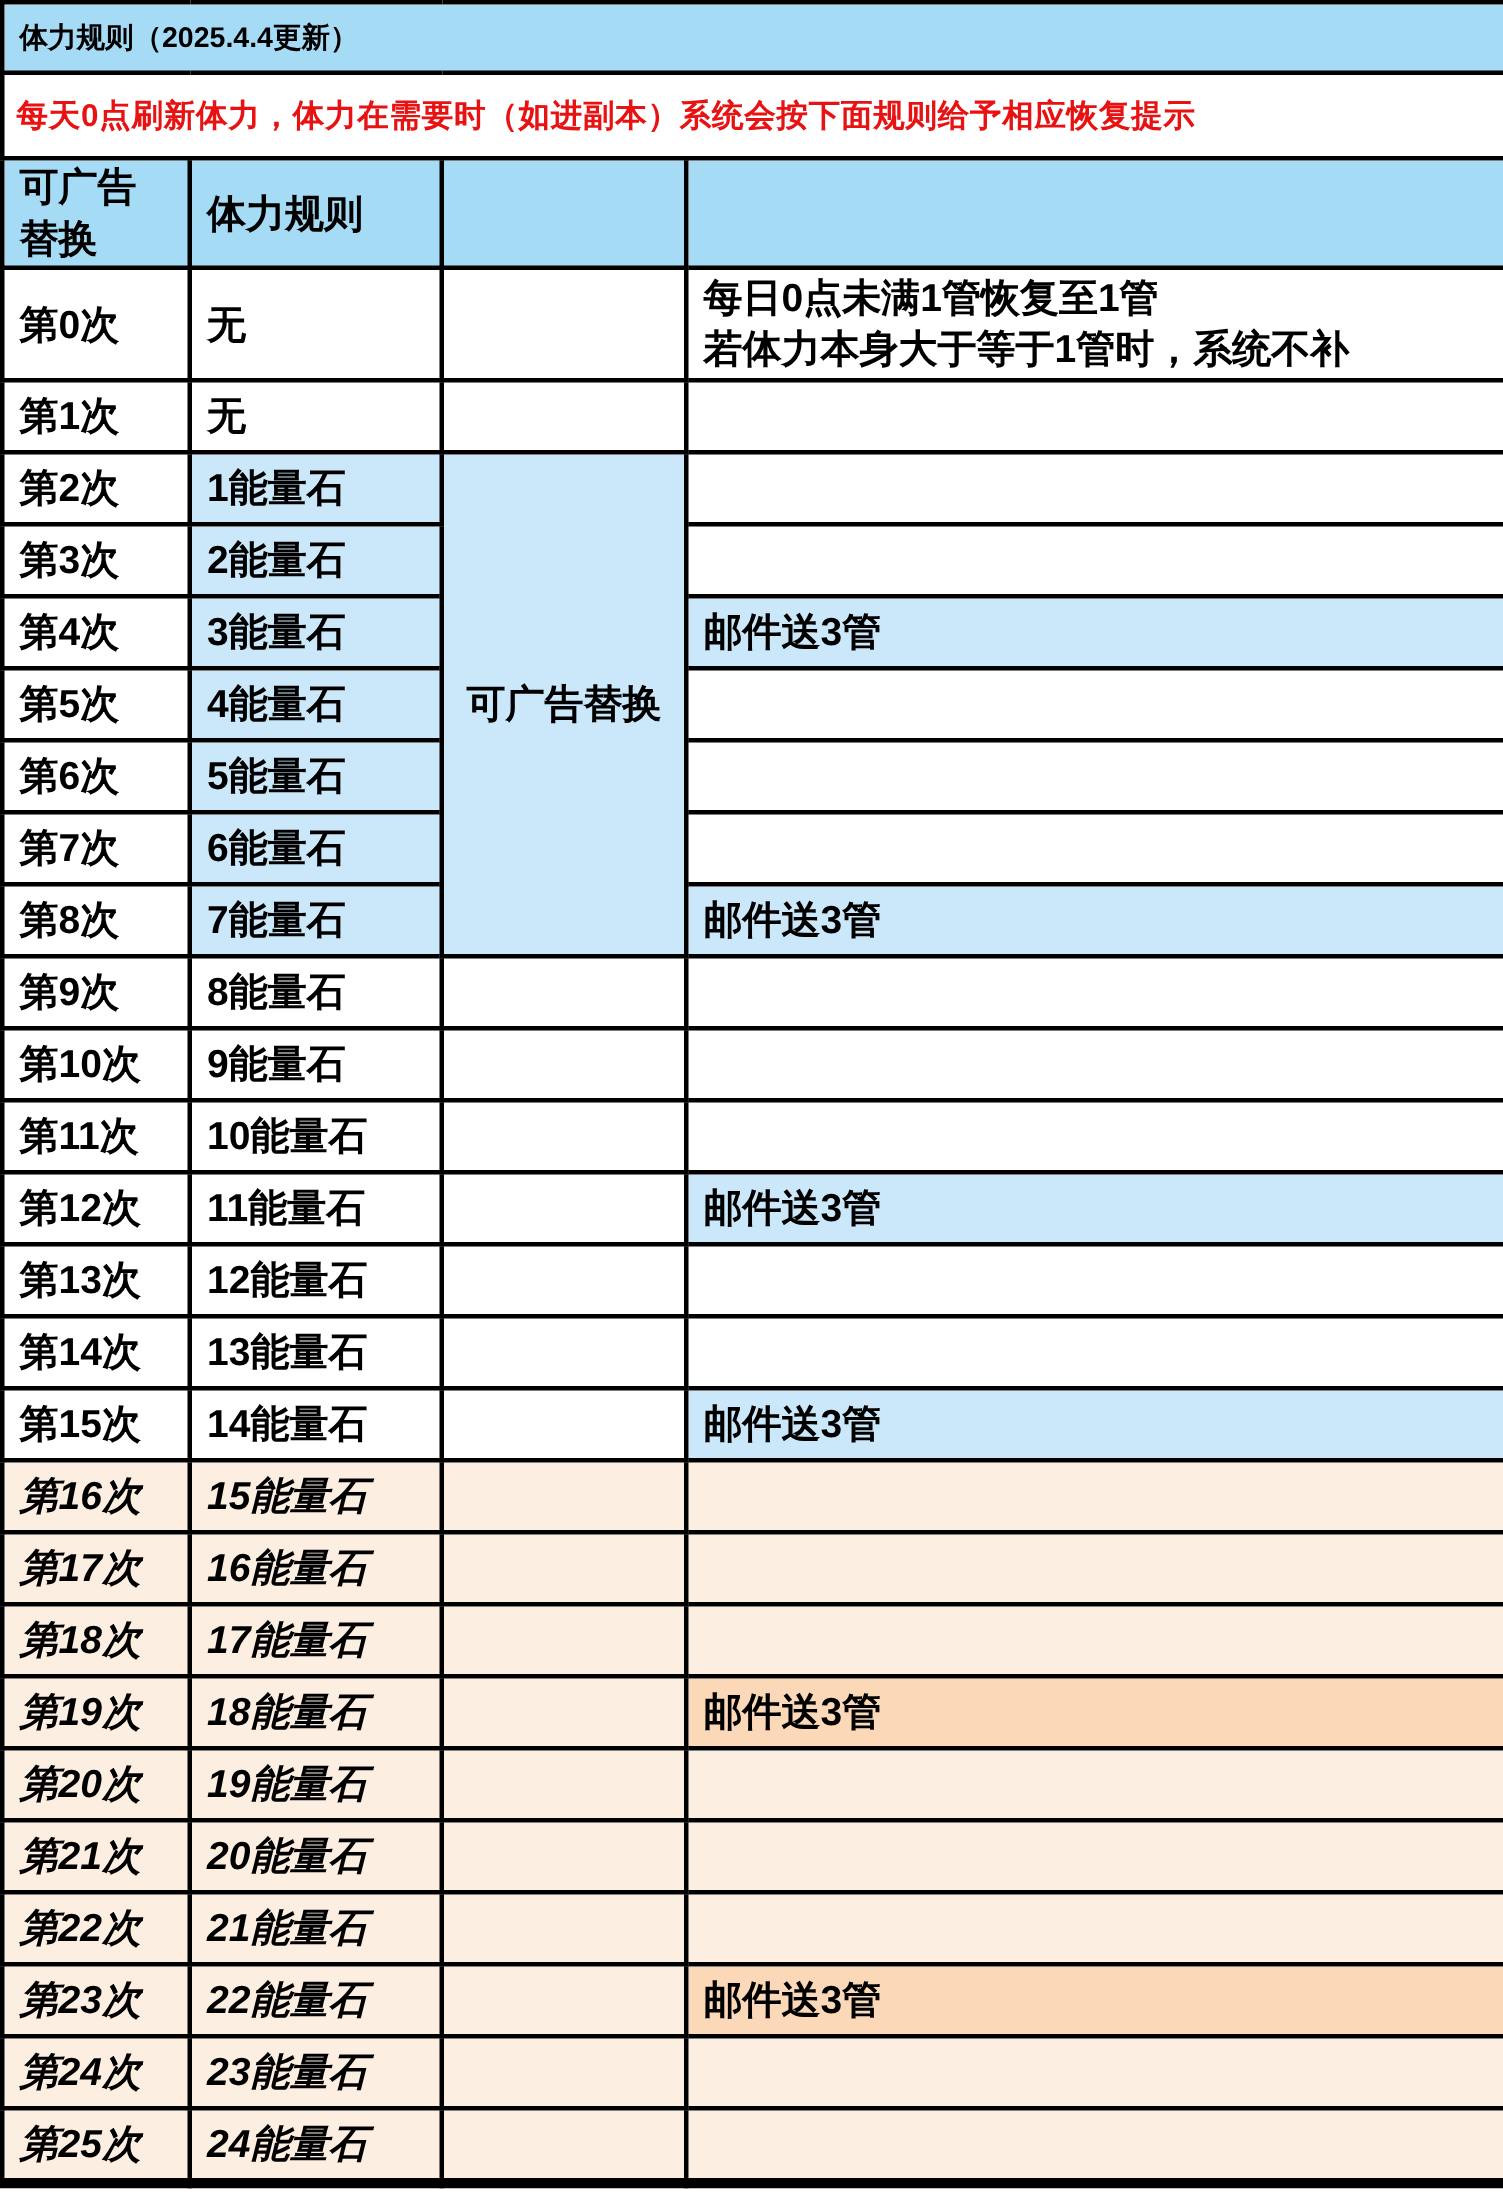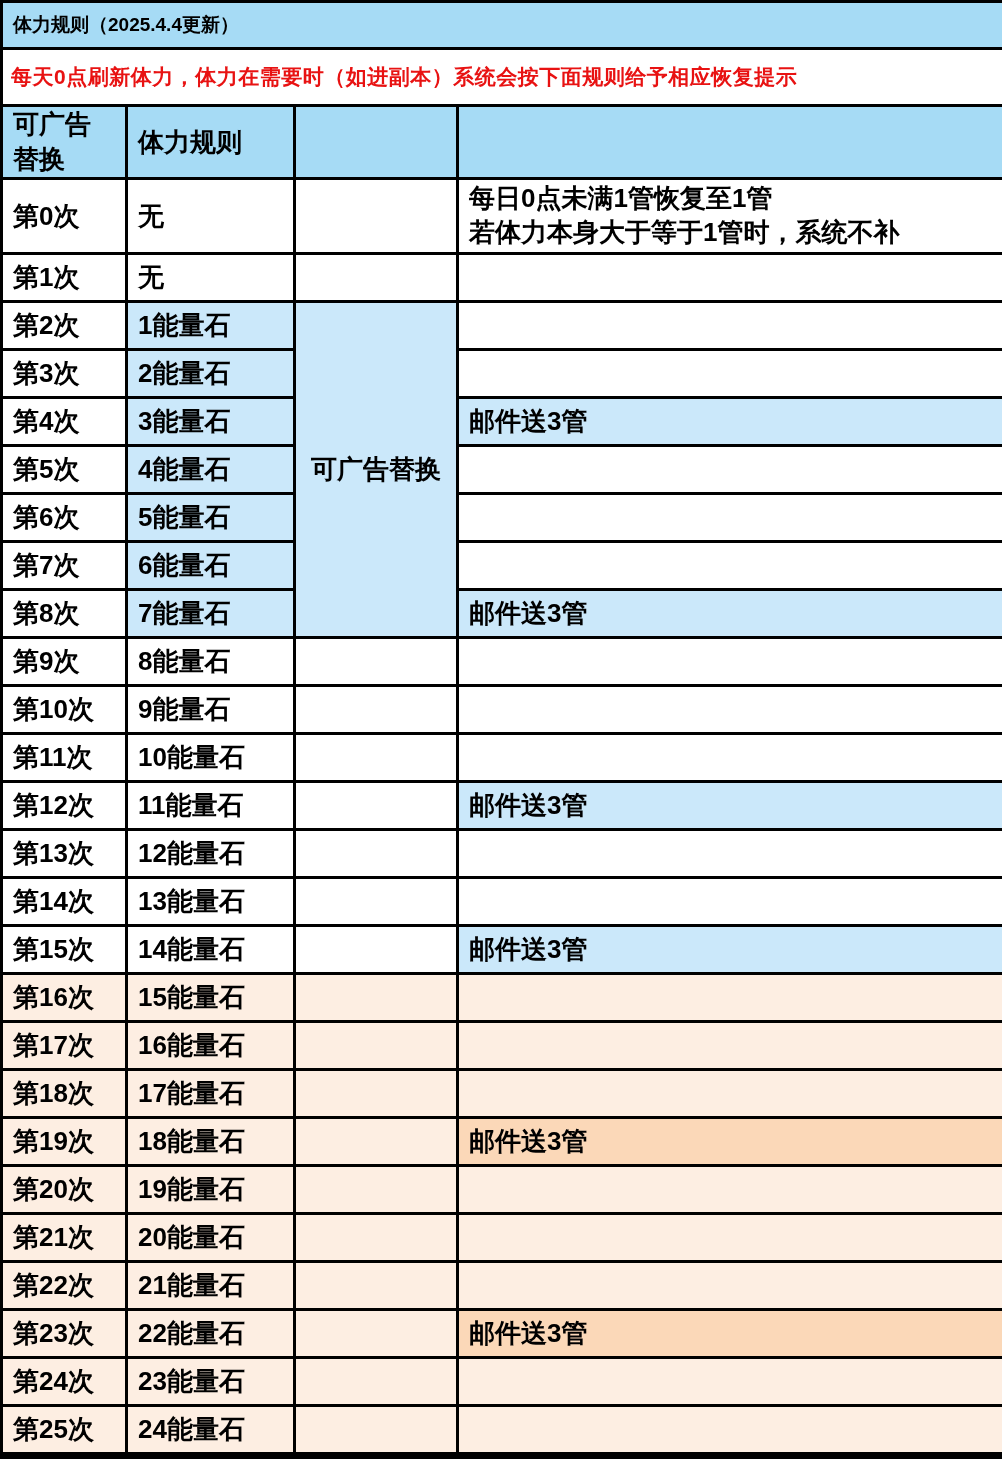--- a/index.html
+++ b/index.html
@@ -46,21 +46,21 @@
   }
   tr.data td { height: 45px; }
   tr.row0 td { height: 72px; }
   .note-cell {
     white-space: pre-line;
     line-height: 1.3;
   }
   .ad-cell { text-align: center; }
   .bg-white  { background: var(--white); }
   .bg-blue   { background: var(--cell_blue); margin-left: 24px; }
-  .bg-peach  { background: var(--peach); }
+  .bg-peach  { background: var(--peach); font-style: italic; }
   .bg-orange { background: var(--orange); }
 </style>
 </head>
 <body>
 
 <div class="page">
   <table>
     <colgroup>
       <col style="width:125px">
       <col style="width:168px">

